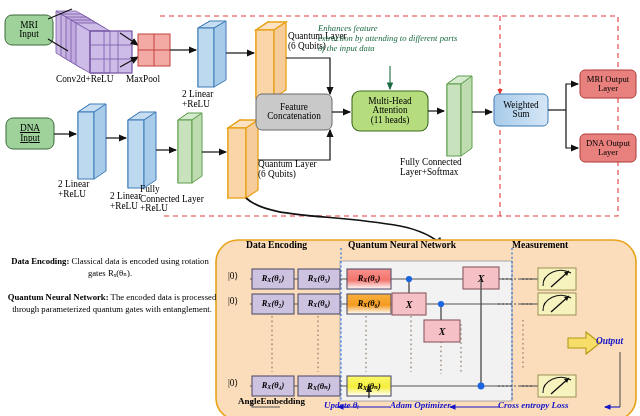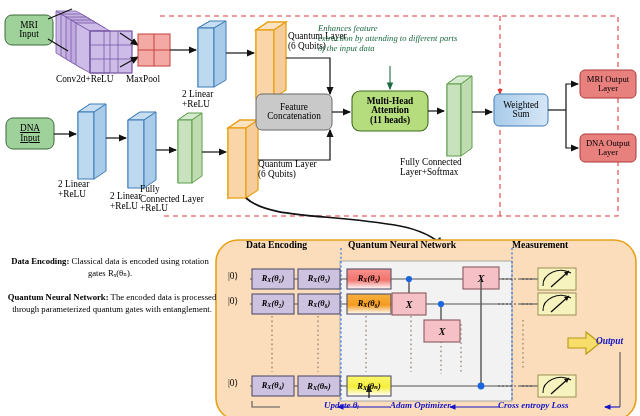--- a/index.html
+++ b/index.html
@@ -345,21 +345,21 @@
 <div class="lbl t9" style="left:288px;top:24px;width:104px;">Quantum Layer<br>(6 Qubits)</div>
 
 <div class="lbl t9" style="left:58px;top:172px;width:70px;">2 Linear<br>+ReLU</div>
 <div class="lbl t9" style="left:110px;top:184px;width:68px;">2 Linear<br>+ReLU</div>
 <div class="lbl t9" style="left:140px;top:177px;width:110px;">Fully<br>Connected Layer<br>+ReLU</div>
 <div class="lbl t9" style="left:258px;top:152px;width:104px;">Quantum Layer<br>(6 Qubits)</div>
 
 <div class="boxtxt t9" style="left:256px;top:86px;width:76px;height:36px;">
   <span>Feature<br>Concatenation</span>
 </div>
-<div class="boxtxt t9" style="left:352px;top:83px;width:76px;height:40px;font-weight:bold;">
+<div class="boxtxt t9" style="left:352px;top:83px;width:76px;height:40px;">
   <span>Multi-Head<br>Attention<br>(11 heads)</span>
 </div>
 <div class="lbl grn" style="left:318px;top:16px;width:220px;">Enhances feature<br>extraction by attending to different parts<br>of the input data</div>
 
 <div class="lbl t9" style="left:400px;top:150px;width:122px;">Fully Connected<br>Layer+Softmax</div>
 
 <div class="boxtxt t9" style="left:494px;top:86px;width:54px;height:32px;">
   <span>Weighted<br>Sum</span>
 </div>
 
@@ -411,20 +411,21 @@
       <span>R<span class="sub">X</span>(θ₆)</span>
     </div>
 <div class="gatetxt" style="left:347px;top:368px;width:44px;height:20px;">
       <span>R<span class="sub">X</span>(θₙ)</span>
     </div>
 
 <div class="gatetxt" style="left:463px;top:259px;width:36px;height:22px;font-size:10px;">X</div>
 <div class="gatetxt" style="left:392px;top:285px;width:34px;height:22px;font-size:10px;">X</div>
 <div class="gatetxt" style="left:424px;top:312px;width:36px;height:22px;font-size:10px;">X</div>
 
+<div class="lbl" style="left:238px;top:389px;width:116px;font-weight:bold;font-size:9px;">AngleEmbedding</div>
 
 <div class="lbl blu" style="left:596px;top:329px;width:48px;font-size:9.4px;">Output</div>
 
 <div class="lbl blu" style="left:280px;top:393px;width:60px;font-size:9px;padding-left:44px;">Update θᵢ</div>
 <div class="lbl blu" style="left:390px;top:393px;width:92px;font-size:9px;">Adam Optimizer</div>
 <div class="lbl blu" style="left:498px;top:393px;width:110px;font-size:9px;">Cross entropy Loss</div>
 
 </div>
 
 </body></html>

